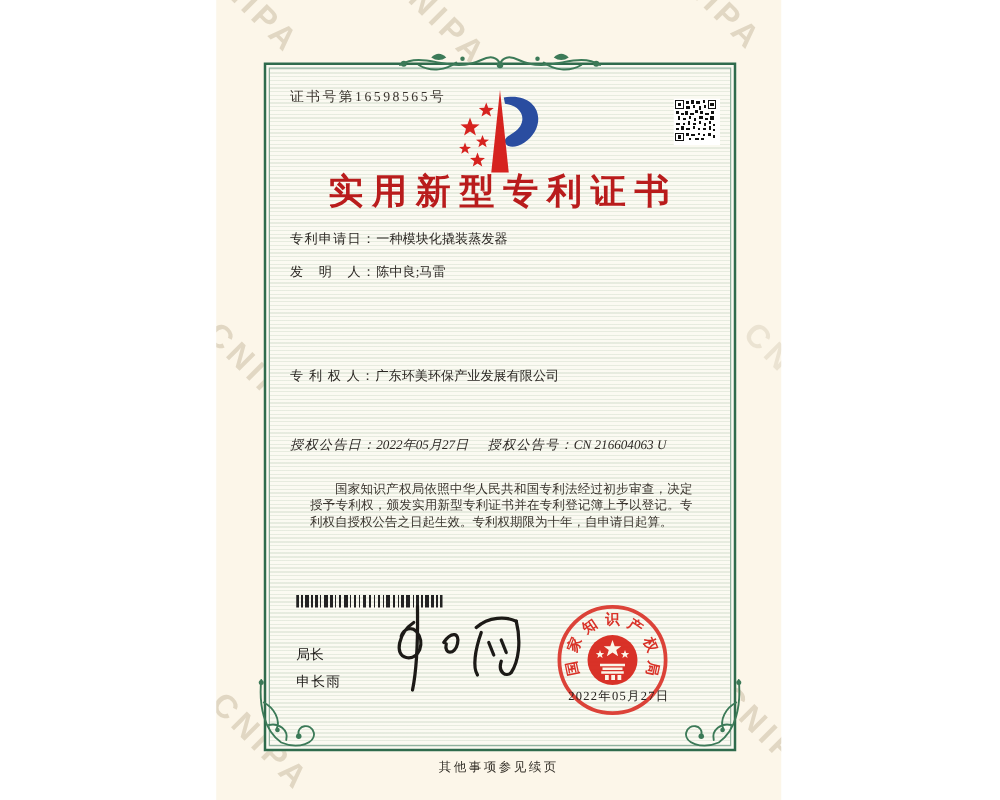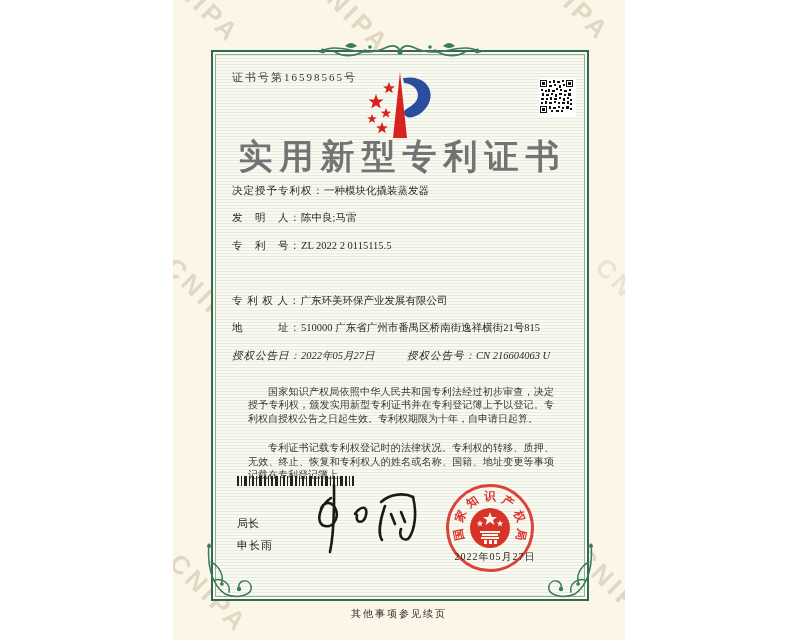--- a/index.html
+++ b/index.html
@@ -22,27 +22,27 @@
   
   .orn-top{position:absolute;left:142px;top:38px;width:170px;height:26px;}
   .orn-corner{position:absolute;width:52px;height:58px;}
   .orn-bl{left:32px;top:540px;}
   .orn-br{left:370px;top:540px;transform:scaleX(-1);}
   
   .cert-number{position:absolute;left:59px;top:70px;font-size:11px;letter-spacing:2px;color:#3a352e;}
   .logo{position:absolute;left:192px;top:70px;width:70px;height:74px;}
   .qr{position:absolute;left:366px;top:79px;width:35px;height:35px;background:#fff;padding:1px;}
   .title{position:absolute;left:0;top:134px;width:100%;text-align:center;
-         font-size:34px;font-weight:bold;letter-spacing:7px;text-indent:7px;color:#737373;}
+         font-size:28px;font-weight:bold;letter-spacing:7px;text-indent:7px;color:#b91c1c;}
   
   .row{position:absolute;left:59px;width:345px;font-size:10.5px;white-space:nowrap;color:#2b2723;}
   .r0{top:184px;} .r1{top:211px;} .r2{top:239px;} .r3{top:266px;}
   .r4{top:294px;} .r5{top:321px;} .r6{top:349px;font-style:italic;}
   .row .lbl{letter-spacing:1px;}
-  .pair2{position:absolute;left:175px;top:0;}
+  .pair2{position:absolute;left:158px;top:0;}
   
   .paras{position:absolute;left:59px;top:369px;width:338px;font-size:10px;line-height:13.4px;
          text-align:justify;color:#3a352e;}
   .paras p{margin:16px;text-indent:2em;}
   
   .barcode{position:absolute;left:64px;top:476px;width:117px;height:10px;}
   .director{position:absolute;left:64px;top:516px;font-family:"Liberation Sans", sans-serif;
             font-size:11px;color:#1c1a17;}
   .director .dn{margin-top:7px;letter-spacing:1px;}
   .signature{position:absolute;left:128px;top:478px;width:128px;height:86px;}
@@ -209,33 +209,30 @@
         <g fill="#111">
             <rect x="2" y="2" width="3" height="3"></rect>
             <rect x="28" y="2" width="3" height="3"></rect>
             <rect x="2" y="28" width="3" height="3"></rect>
           </g>
       </svg>
     </div>
 
     <div class="title">实用新型专利证书</div>
 
-    <div class="row r0"><span class="lbl">决定授予专利权：</span><span>一种模块化撬装蒸发器</span></div>
+    <div class="row r0"><span class="lbl">专利申请日：</span><span>一种模块化撬装蒸发器</span></div>
     <div class="row r1"><span class="lbl">发　明　人：</span><span>陈中良;马雷</span></div>
-    <div class="row r2"><span class="lbl">专　利　号：</span><span>ZL 2022 2 0115115.5</span></div>
     <div class="row r4"><span class="lbl">专 利 权 人：</span><span>广东环美环保产业发展有限公司</span></div>
-    <div class="row r5"><span class="lbl">地　　　址：</span><span>510000 广东省广州市番禺区桥南街逸祥横街21号815</span></div>
     <div class="row r6">
       <span class="lbl">授权公告日：</span><span>2022年05月27日</span>
       <span class="pair2"><span class="lbl">授权公告号：</span><span>CN 216604063 U</span></span>
     </div>
 
     <div class="paras">
       <p>国家知识产权局依照中华人民共和国专利法经过初步审查，决定授予专利权，颁发实用新型专利证书并在专利登记簿上予以登记。专利权自授权公告之日起生效。专利权期限为十年，自申请日起算。</p>
-      <p>专利证书记载专利权登记时的法律状况。专利权的转移、质押、无效、终止、恢复和专利权人的姓名或名称、国籍、地址变更等事项记载在专利登记簿上。</p>
     </div>
 
     <div class="barcode">
       <svg width="117" height="10" viewBox="0 0 117 10" shape-rendering="crispEdges">
         <g fill="#222">
           <rect x="0" width="2" height="10"></rect>
             <rect x="4" width="1" height="10"></rect>
             <rect x="7" width="3" height="10"></rect>
             <rect x="12" width="1" height="10"></rect>
           <rect x="15" width="2" height="10"></rect>

